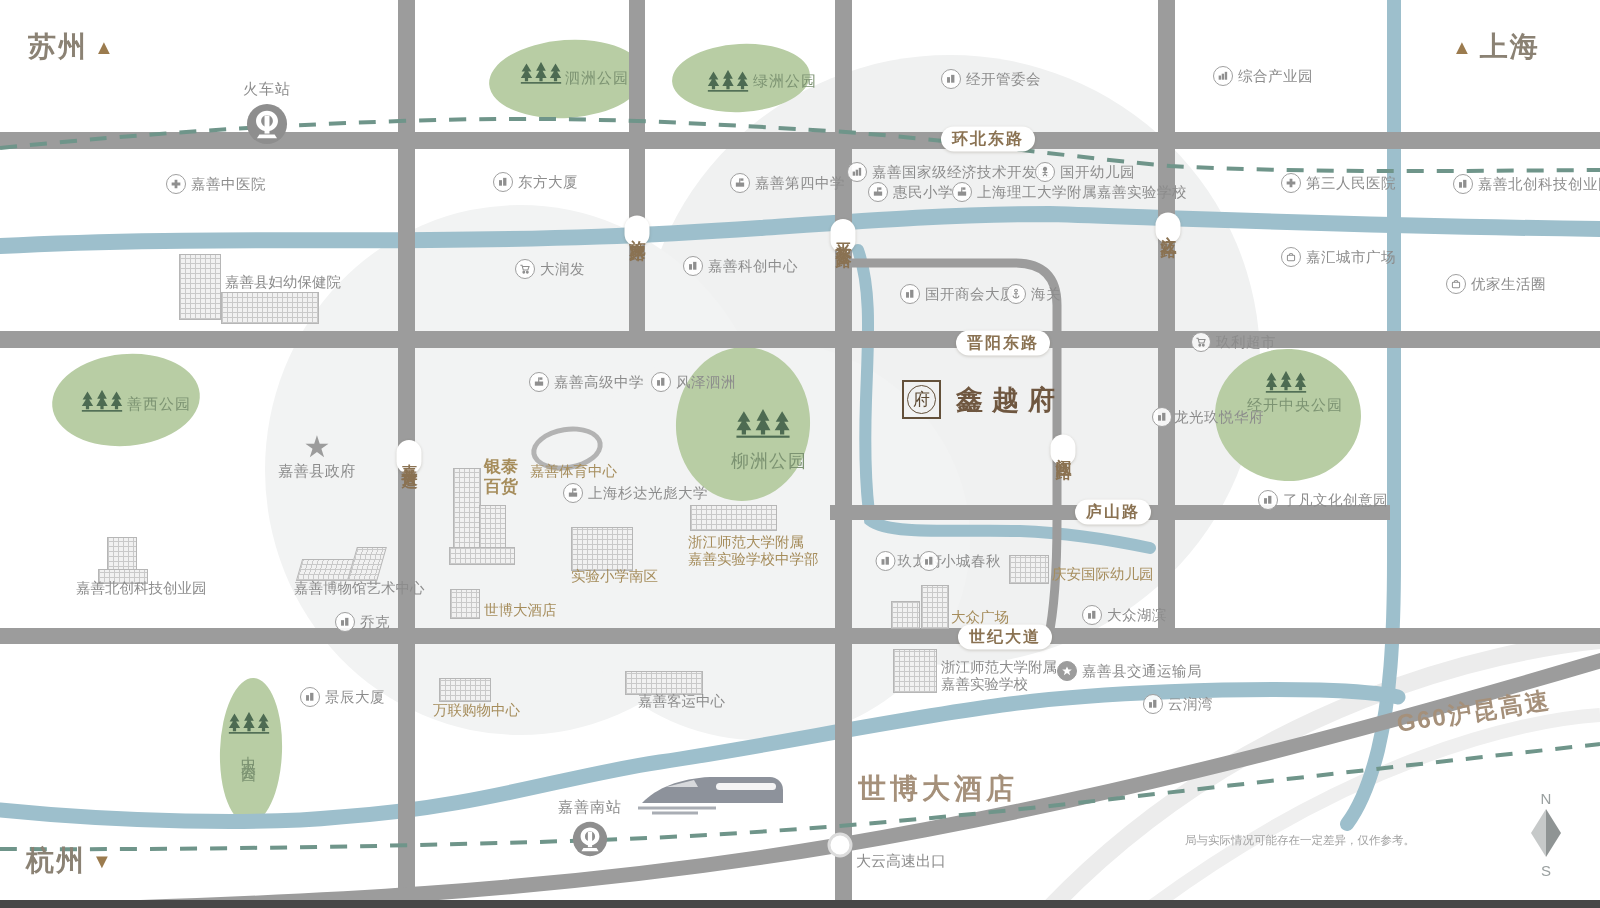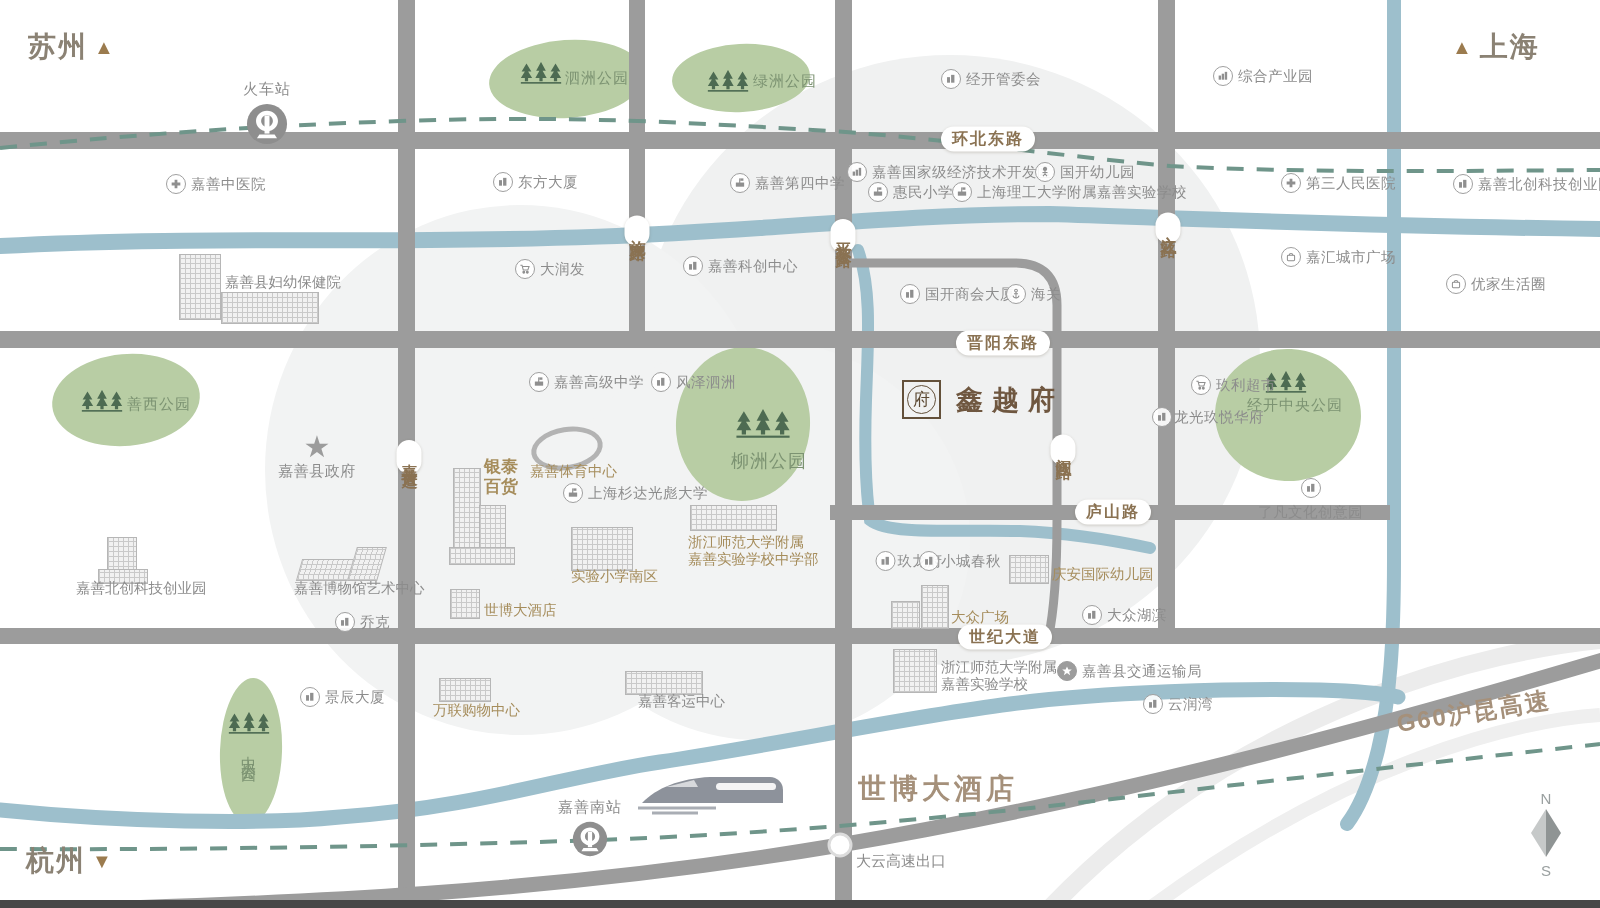--- a/index.html
+++ b/index.html
@@ -173,20 +173,21 @@
   <div id="train">
     <svg width="152" height="54" viewBox="0 0 152 54">
       <path d="M6 40 C20 25 44 15.5 74 14 H134 a13 13 0 0 1 13 13 v13 H6 z" fill="#8d929b"></path>
       <rect x="80" y="20" width="60" height="7" rx="3.5" fill="#fff" opacity=".9"></rect>
       <path d="M30 24 L58 17 62 24 Z" fill="#fff" opacity=".65"></path>
       <path d="M2 45 h78 M16 50 h46" stroke="#a9adb4" stroke-width="3" fill="none"></path>
     </svg>
   </div>
 
   <div id="disclaimer">
+    <div>局与实际情况可能存在一定差异，仅作参考。</div>
   </div>
 
   <div id="compass">
     <span>N</span>
     <span>
       <svg width="30" height="48" viewBox="0 0 30 48">
         <polygon points="15,0 15,48 0,24" fill="#c6c9c9"></polygon>
         <polygon points="15,0 15,48 30,24" fill="#8f9494"></polygon>
       </svg>
     </span>
@@ -406,40 +407,40 @@
     </div>
     <div class="poi" style="left: 1006px; top: 294px;">
       <span class="pico">
         <svg viewBox="0 0 13 13" fill="none" stroke="#8f8f8f" stroke-width="1.1">
           <circle cx="6.5" cy="2.8" r="1.5"></circle>
           <path d="M6.5 4.3V11M3.2 8.2c.5 1.8 2.1 2.6 3.3 2.6s2.8-.8 3.3-2.6M4.3 6.3h4.4"></path>
         </svg>
       </span>
       <span class="plabel">海关</span>
     </div>
-    <div class="poi" style="left: 1191px; top: 385px;">
+    <div class="poi" style="left: 1191px; top: 342px;">
       <span class="pico">
         <svg viewBox="0 0 13 13" fill="none" stroke="#8f8f8f" stroke-width="1.1">
           <path d="M1.5 2.5h1.8l1.3 5h5l1.3-3.8H4"></path>
           <circle cx="5.2" cy="10" r="1" fill="#8f8f8f"></circle>
           <circle cx="9" cy="10" r="1" fill="#8f8f8f"></circle>
         </svg>
       </span>
       <span class="plabel">玖利超市</span>
     </div>
     <div class="poi below" style="left: 1208px; top: 407px;">
       <span class="pico">
         <svg viewBox="0 0 13 13" fill="#8f8f8f">
           <rect x="2.2" y="4.5" width="3.2" height="6"></rect>
           <rect x="6.6" y="2" width="3.6" height="8.5"></rect>
         </svg>
       </span>
       <span class="plabel">龙光玖悦华府</span>
     </div>
-    <div class="poi" style="left: 1258px; top: 500px; flex-direction: column;">
+    <div class="poi" style="left: 1258px; top: 500px;">
       <span class="pico">
         <svg viewBox="0 0 13 13" fill="#8f8f8f">
           <rect x="2.2" y="4.5" width="3.2" height="6"></rect>
           <rect x="6.6" y="2" width="3.6" height="8.5"></rect>
         </svg>
       </span>
       <span class="plabel">了凡文化创意园</span>
     </div>
     <div class="poi" style="left: 529px; top: 382px;">
       <span class="pico">

